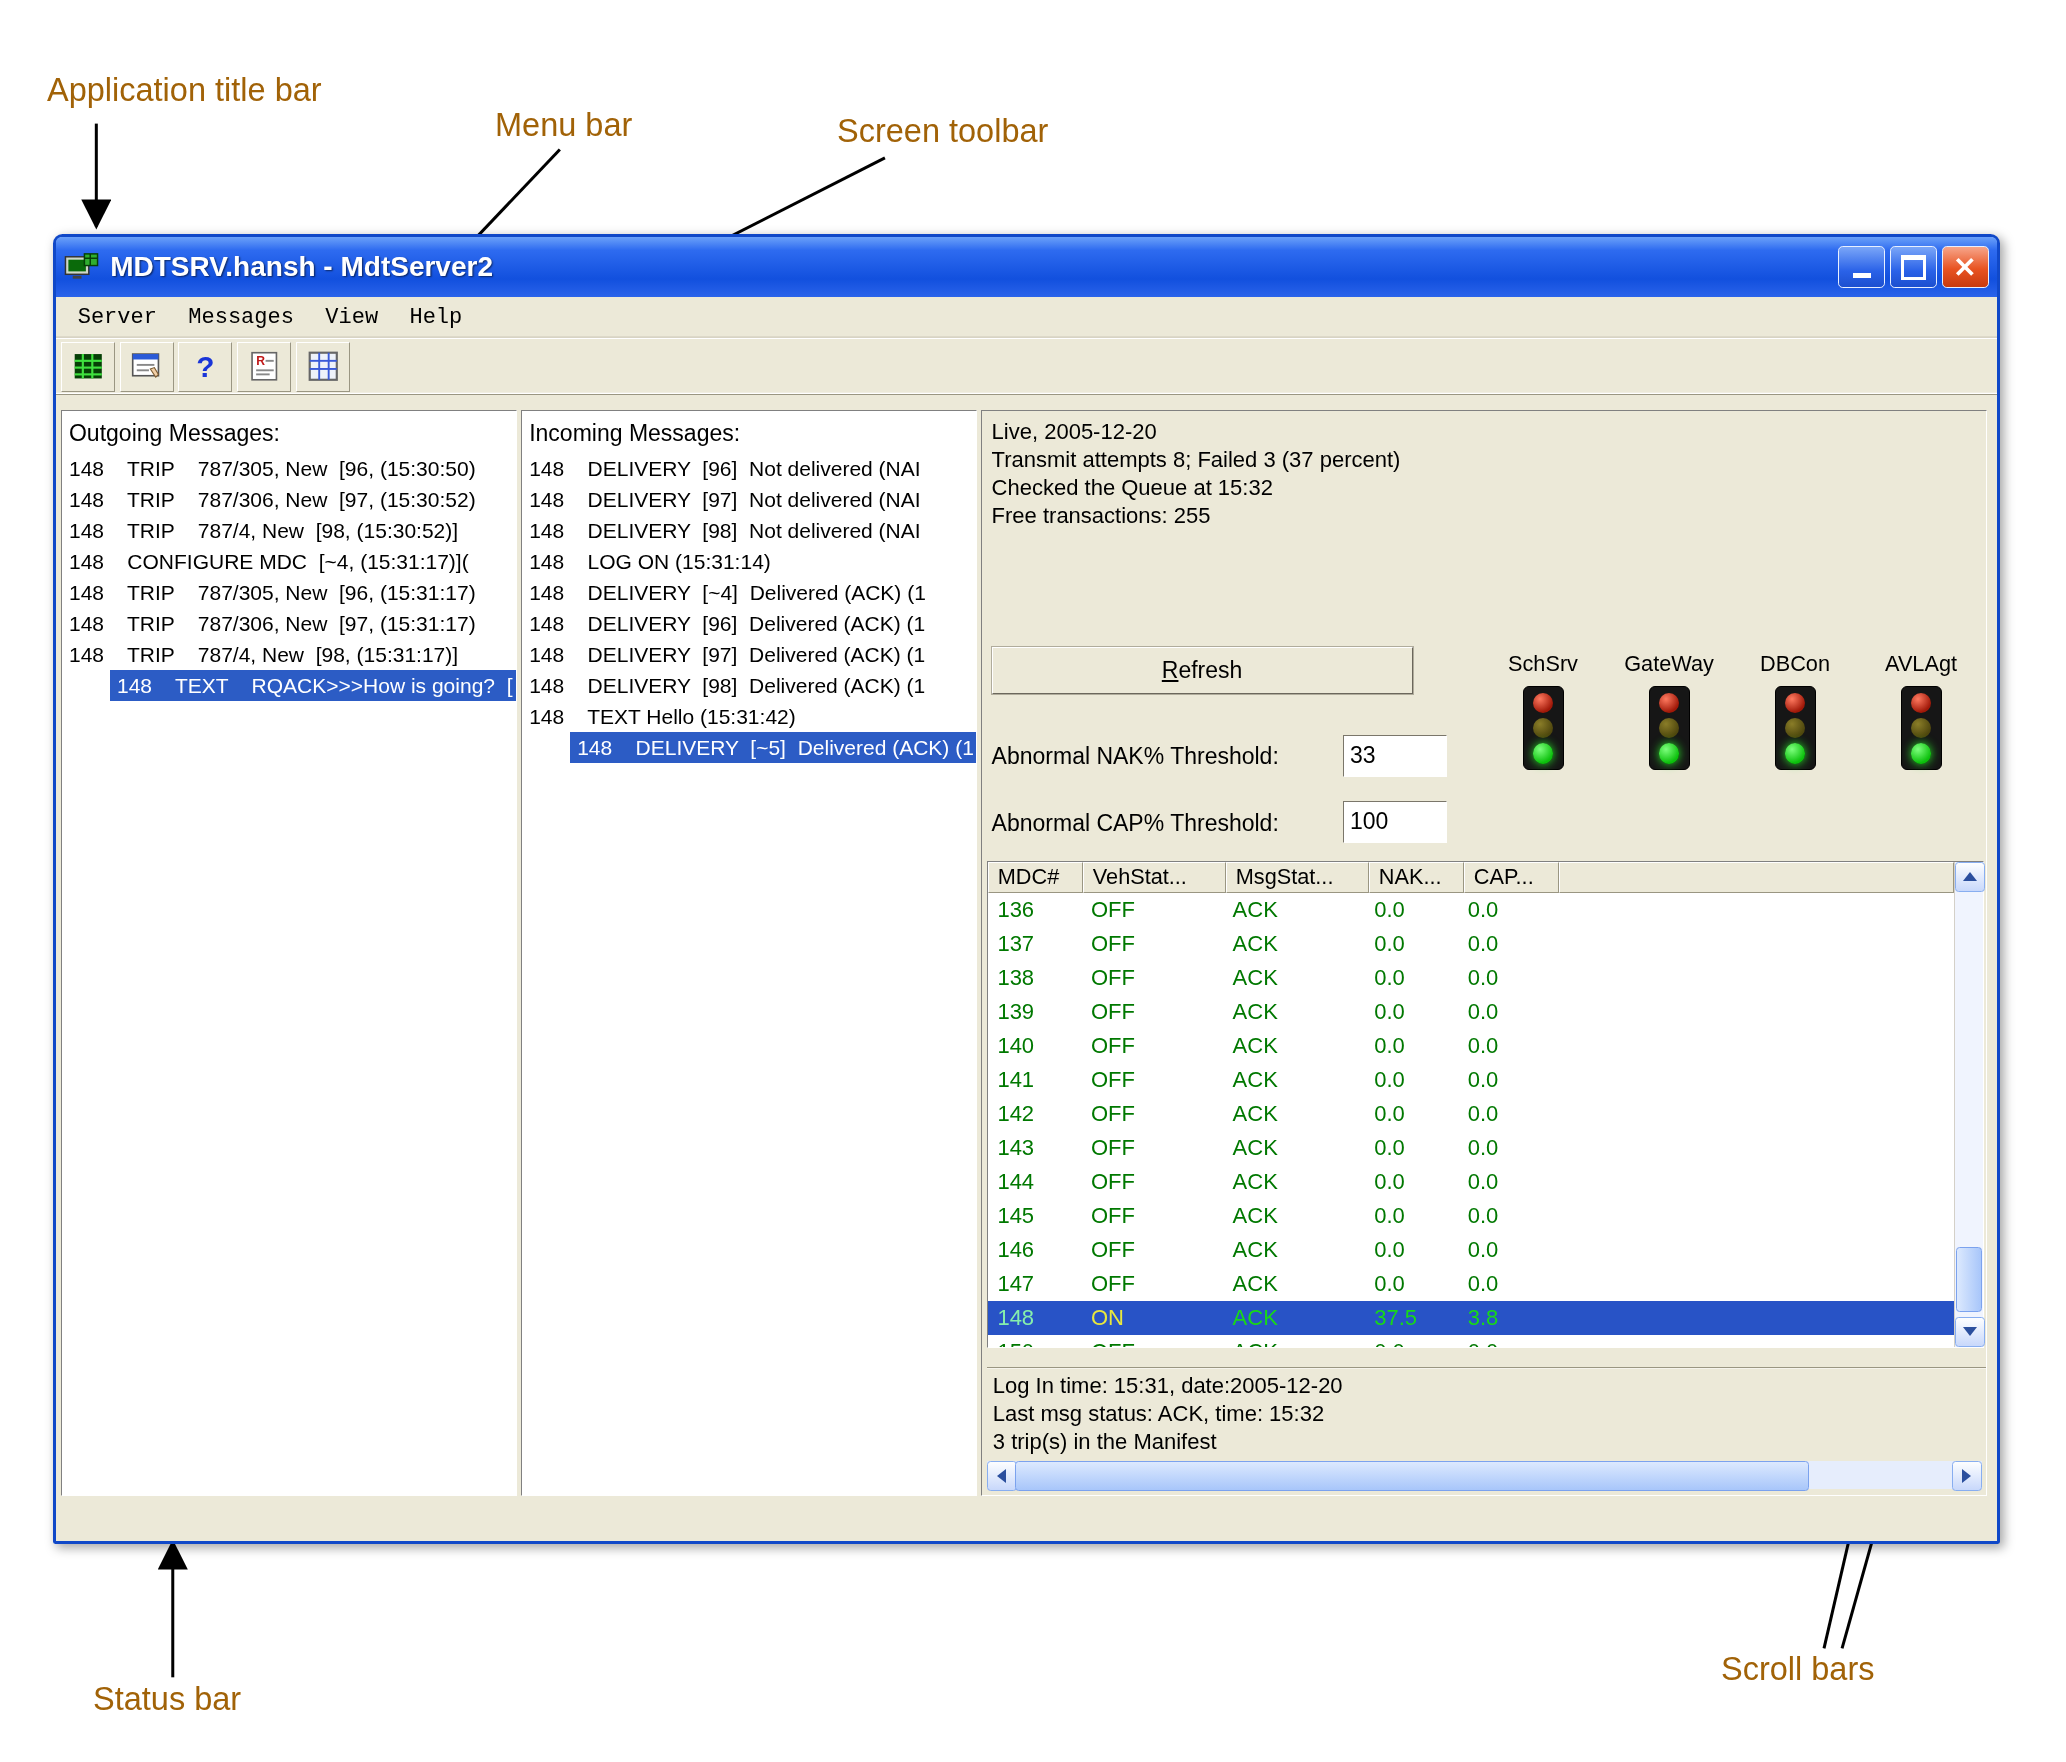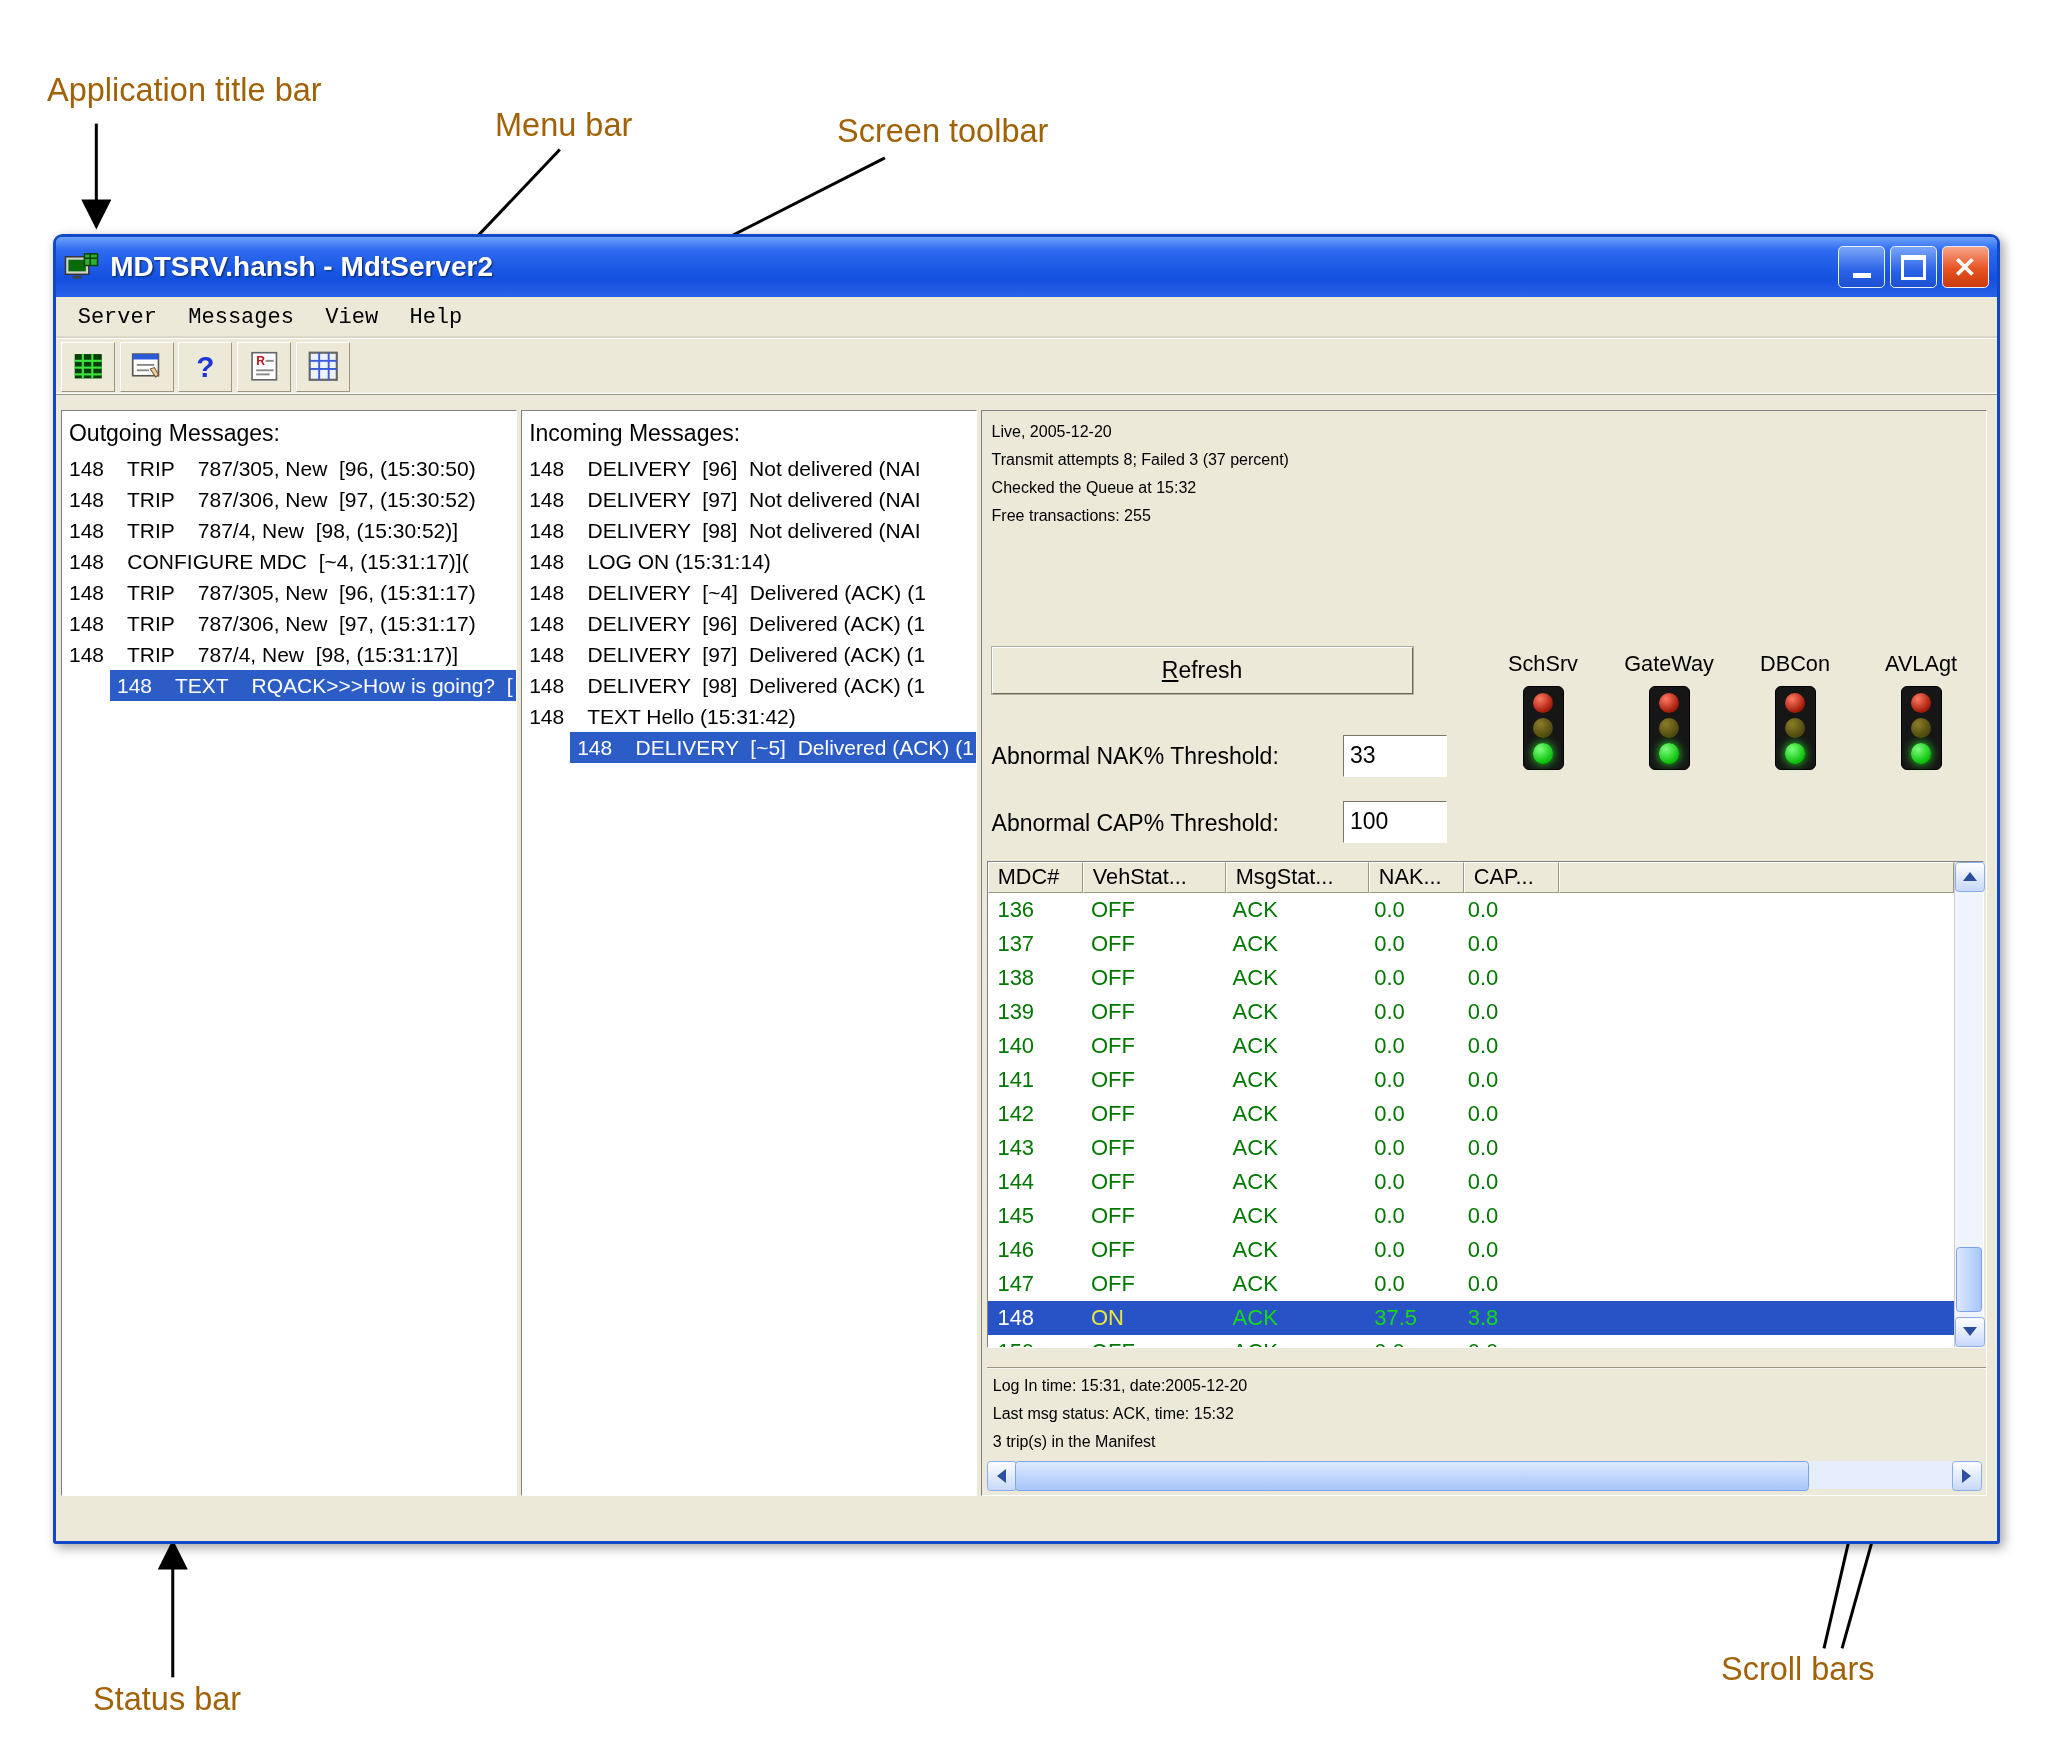--- a/index.html
+++ b/index.html
@@ -43,21 +43,21 @@
   #outgoing-panel{left:4.8px;top:15.7px;width:454px;height:1084px;}
   #incoming-panel{left:465px;top:15.7px;width:454px;height:1084px;}
   #monitor-panel{left:925px;top:15.7px;width:1004px;height:1084px;background:#ece9d8;}
 
   .list-header{font-size:23px;padding:9.6px 0 6px 7.2px;white-space:nowrap;}
   .list-item{height:31px;line-height:31px;font-size:21px;padding-left:7.2px;white-space:pre;overflow:hidden;}
   .list-item.selected{background:#2c5cc5;color:#fff;margin-left:48px;}
 
   
   .rp-info{position:absolute;left:9.6px;top:7.2px;}
-  .info-line{font-size:16px;line-height:28px;white-space:nowrap;}
+  .info-line{font-size:22px;line-height:28px;white-space:nowrap;}
   .refresh-button{position:absolute;left:9.6px;top:236px;width:421px;height:47px;background:#ece9d8;
                   border:1.8px solid;border-color:#ffffff #6b675c #6b675c #ffffff;outline:1.2px solid #b0ac9c;
                   font-size:23px;font-family:inherit;text-align:center;line-height:42px;}
   .rp-services{position:absolute;left:504px;top:240px;width:492px;display:flex;justify-content:space-between;}
   .service{width:114px;text-align:center;}
   .service-label{font-size:21.7px;white-space:nowrap;}
   .tlight{width:39px;margin:9.6px auto 0;padding:5.4px 0;background:#161616;border:1.2px solid #000;border-radius:6px;
           display:flex;flex-direction:column;align-items:center;gap:4.8px;}
   .lamp{width:20.5px;height:20.5px;border-radius:50%;}
   .lamp.red{background:radial-gradient(circle at 35% 30%,#ff7a60,#a01808 70%);}
@@ -75,21 +75,21 @@
   .table-main{flex:1;display:flex;flex-direction:column;overflow:hidden;}
   .thead{display:flex;flex:0 0 31px;height:31px;}
   .th{background:#ece9d8;border:1.2px solid;border-color:#ffffff #9a9682 #9a9682 #ffffff;
       font-size:21.7px;line-height:28px;padding-left:9px;overflow:hidden;white-space:nowrap;}
   .tbody{flex:1;overflow:hidden;background:#fff;}
   .mdc-row{display:flex;height:34px;line-height:34px;font-size:22px;}
   .mdc-row span{padding-left:9.6px;overflow:hidden;white-space:nowrap;color:#007800;}
   .c0{width:84px;} .c1{width:132px;} .c2{width:132px;} .c3{width:84px;} .c4{width:84px;} .c5{flex:1;}
   .th.c0{width:84px;} .th.c1{width:132px;} .th.c2{width:132px;} .th.c3{width:84px;} .th.c4{width:84px;}
   .mdc-row.selected{background:#2853c6;}
-  .mdc-row.selected .c0{color:#ffffff;}
+  .mdc-row.selected .c0{color:#86efac;}
   .mdc-row.selected .c1{color:#e8e73e;}
   .mdc-row.selected .c2,.mdc-row.selected .c3,.mdc-row.selected .c4{color:#18d818;}
 
   .vscroll{flex:0 0 28px;width:28px;background:#f0f4fe;border-left:1.2px solid #d4d0c8;position:relative;}
   .sbtn{position:absolute;width:28px;height:28px;background:linear-gradient(180deg,#fdfeff,#c8d8fb);
         border:1.2px solid #88aef0;border-radius:3.6px;display:flex;align-items:center;justify-content:center;}
   .sbtn.up{top:0;left:0;} .sbtn.down{bottom:0;left:0;}
   .vthumb{position:absolute;left:1.2px;top:385px;width:24px;height:63px;border-radius:3.6px;
           background:linear-gradient(90deg,#dce9fe,#a8c6fa);border:1.2px solid #7ba2ee;}
   .tri{width:0;height:0;}

